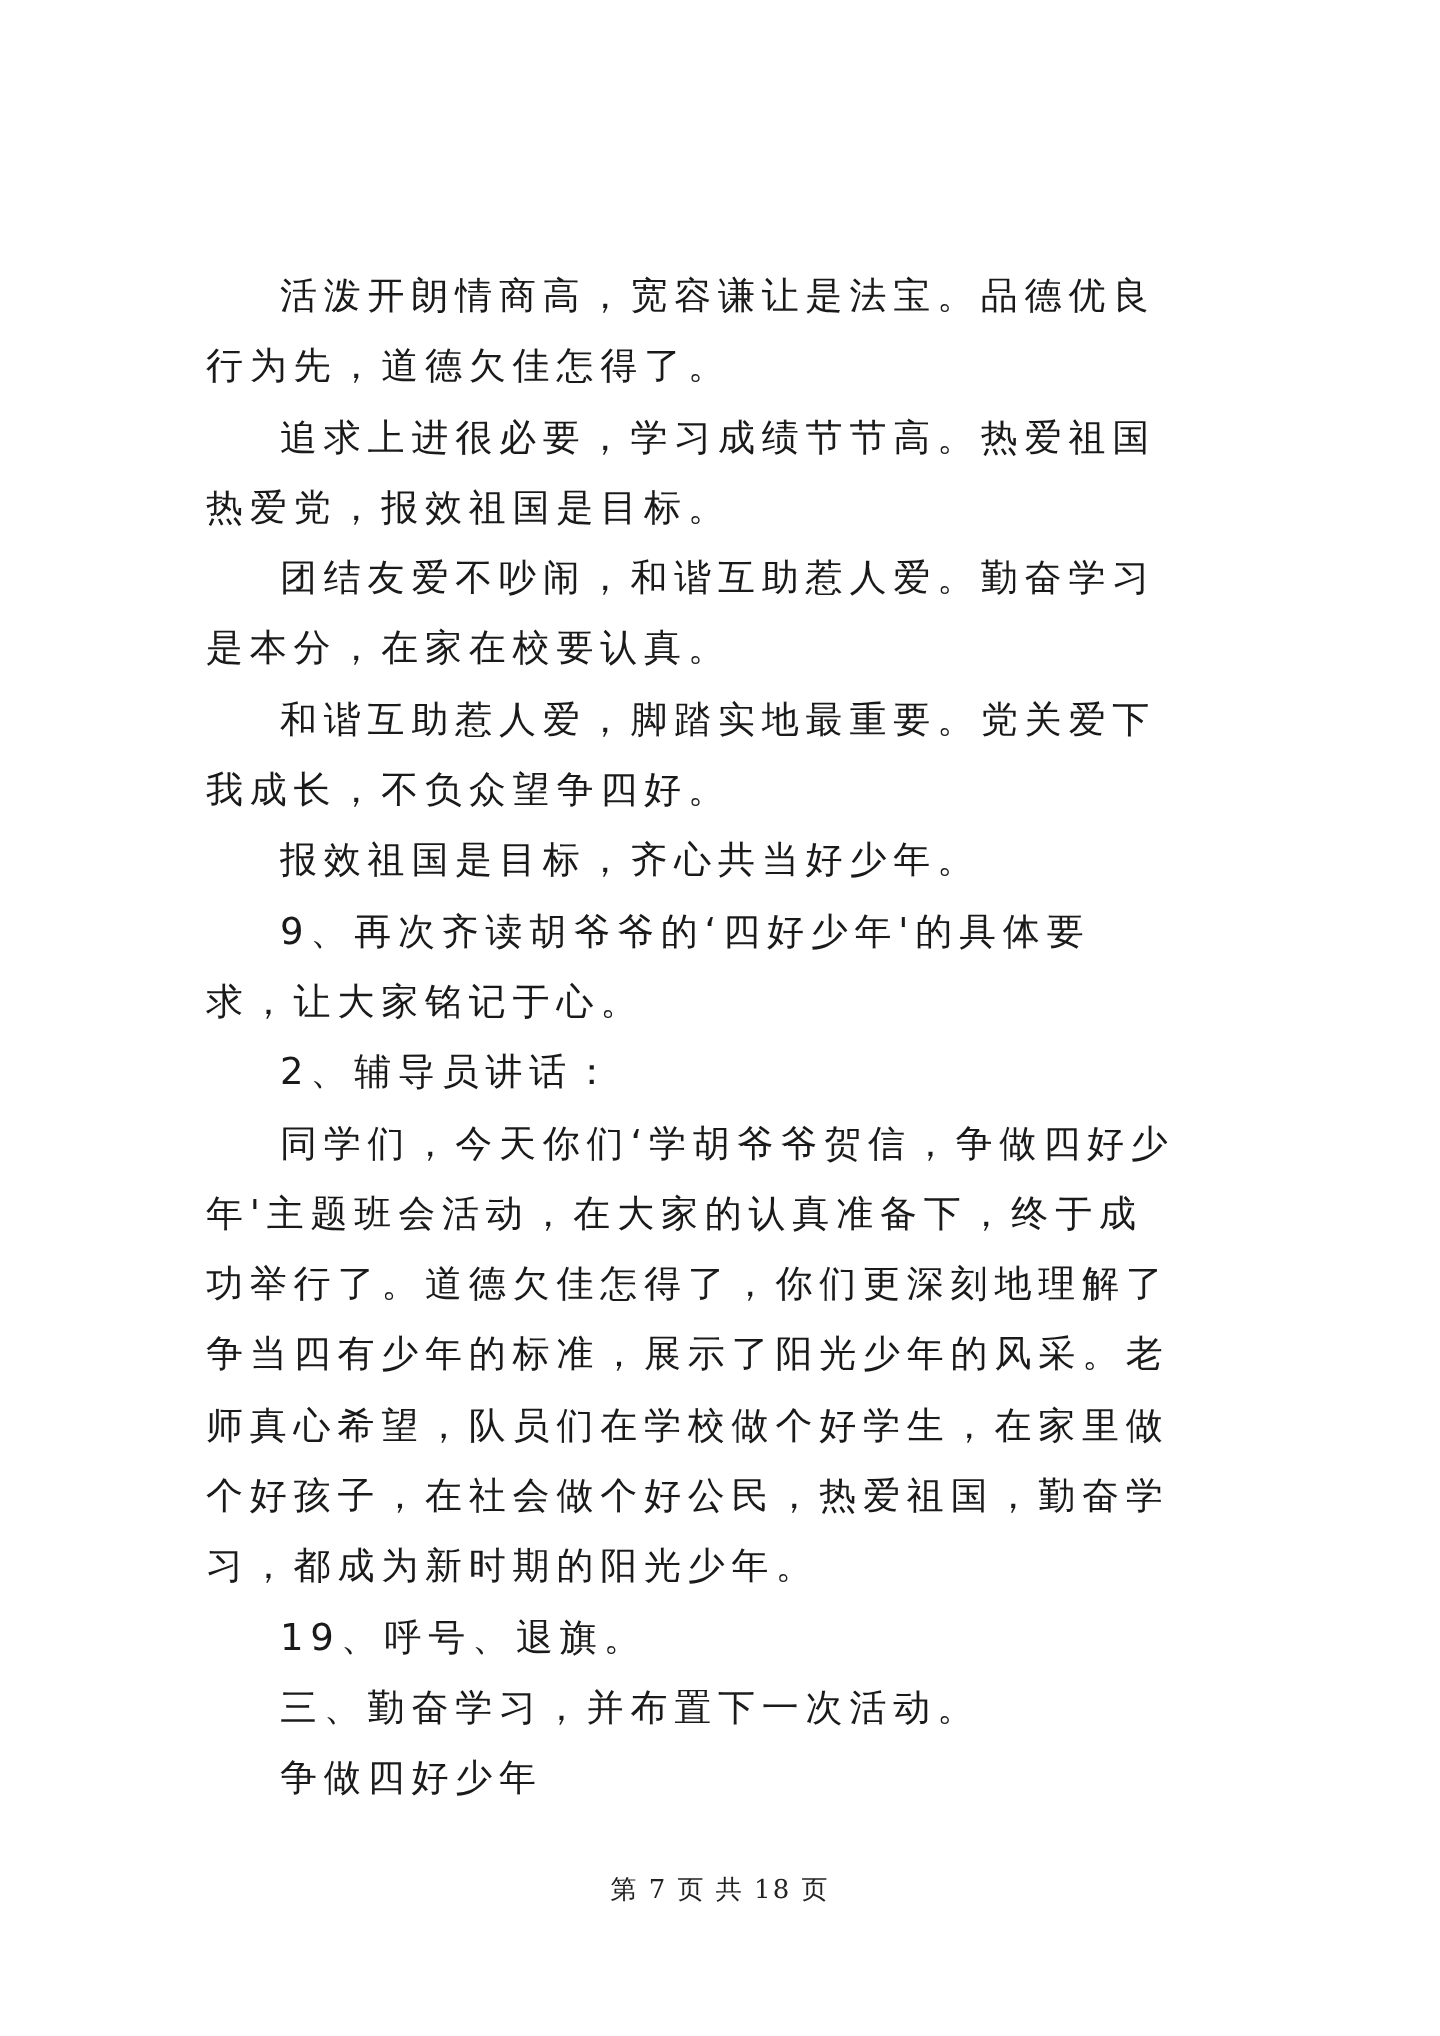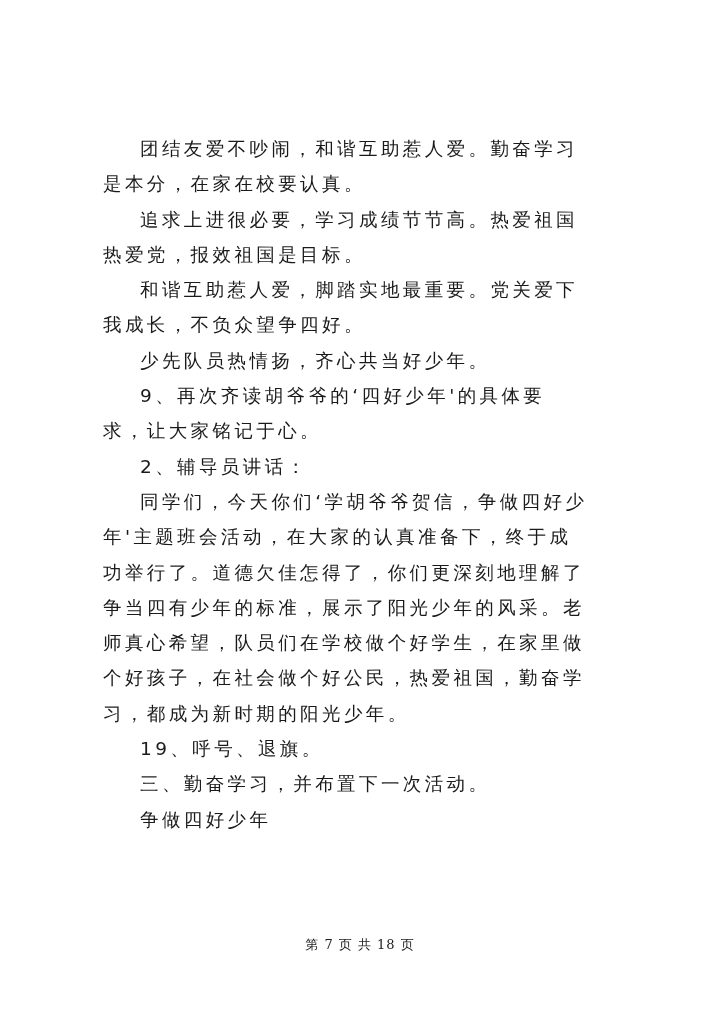--- a/index.html
+++ b/index.html
@@ -10,24 +10,25 @@
                font-size:18.5px; line-height:35.3px; letter-spacing:3.4px; }
   .para { margin:0; text-indent:37px; }
   .footer { position:absolute; top:936px; left:0; width:720px; text-align:center;
             font-family:"DejaVu Serif", "Liberation Serif", serif; font-size:13px; color:#222; letter-spacing:1px; }
 </style>
 </head>
 <body>
 
 <div class="page">
   <div class="body-text">
+    <p class="para">活泼开朗情商高，宽容谦让是法宝。品德优良行为先，道德欠佳怎得了。</p>
+    <p class="para">追求上进很必要，学习成绩节节高。热爱祖国热爱党，报效祖国是目标。</p>
     <p class="para">团结友爱不吵闹，和谐互助惹人爱。勤奋学习是本分，在家在校要认真。</p>
-    <p class="para">追求上进很必要，学习成绩节节高。热爱祖国热爱党，报效祖国是目标。</p>
     <p class="para">和谐互助惹人爱，脚踏实地最重要。党关爱下我成长，不负众望争四好。</p>
-    <p class="para">少先队员热情扬，齐心共当好少年。</p>
+    <p class="para">报效祖国是目标，齐心共当好少年。</p>
     <p class="para">9、再次齐读胡爷爷的‘四好少年'的具体要求，让大家铭记于心。</p>
     <p class="para">2、辅导员讲话：</p>
     <p class="para">同学们，今天你们‘学胡爷爷贺信，争做四好少年'主题班会活动，在大家的认真准备下，终于成功举行了。道德欠佳怎得了，你们更深刻地理解了争当四有少年的标准，展示了阳光少年的风采。老师真心希望，队员们在学校做个好学生，在家里做个好孩子，在社会做个好公民，热爱祖国，勤奋学习，都成为新时期的阳光少年。</p>
     <p class="para">19、呼号、退旗。</p>
     <p class="para">三、勤奋学习，并布置下一次活动。</p>
     <p class="para">争做四好少年</p>
   </div>
   <div class="footer">第 7 页  共 18 页</div>
 </div>
 

